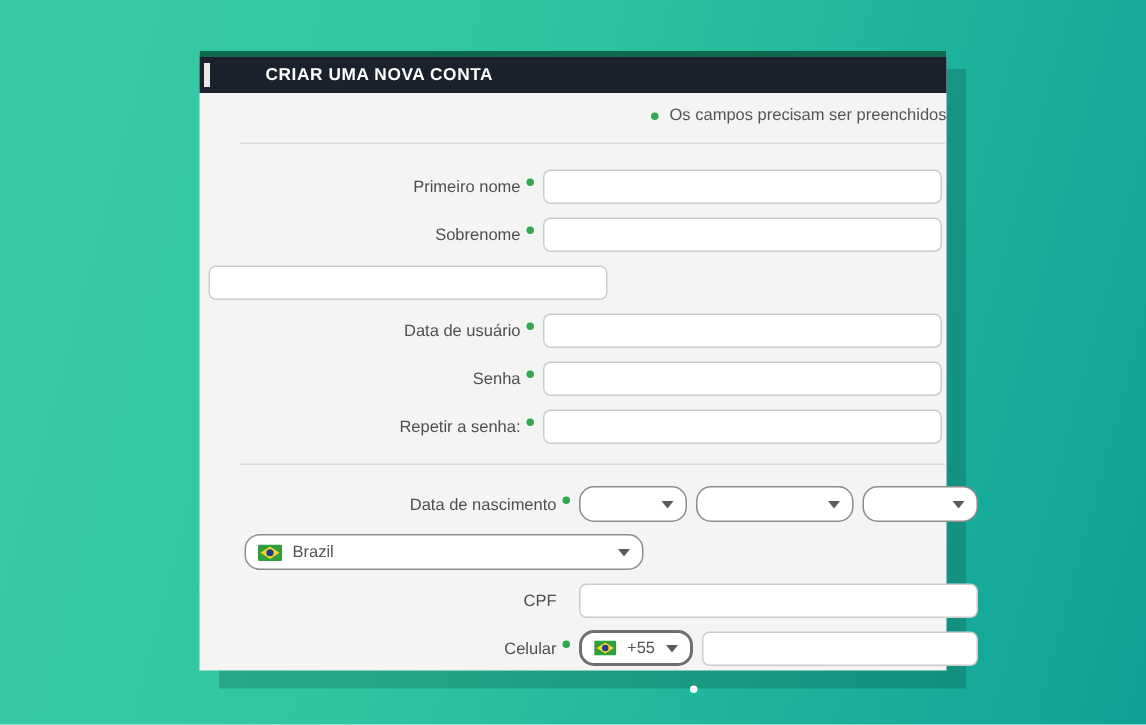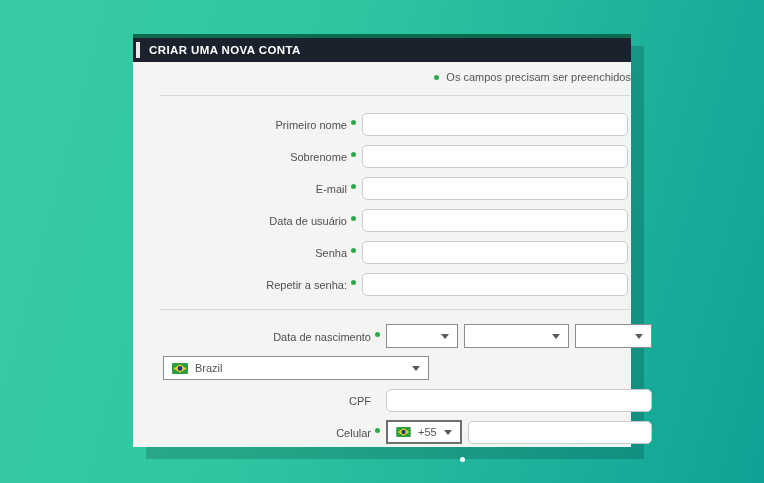--- a/index.html
+++ b/index.html
@@ -17,20 +17,21 @@
     border-top: 4px solid #0c6a4f;
     box-shadow: 13px 12px 0 rgba(0,0,0,0.16);
     background: #f4f5f3;
   }
 
   .card-header {
     height: 24px;
     background: #1c212e;
     display: flex;
     align-items: center;
+    gap: 28px;
   }
   .accent-bar {
     width: 4px; height: 16px;
     background: #e9e9e9;
     margin-left: 3px;
     flex: 0 0 auto;
   }
   .card-title {
     color: #ffffff;
     font-size: 11.5px;
@@ -117,21 +118,21 @@
     font-size: 11px;
     color: #555555;
     padding: 0 8px;
     outline: none;
   }
   .text-input.phone-input { width: 184px; }
 
   .select-box {
     height: 24px;
     border: 1.5px solid #8c8c8c;
-    border-radius: 0;
+    border-radius: 10px;
     background: #ffffff;
     display: flex;
     align-items: center;
     padding: 0 8px;
     cursor: default;
   }
   .select-box .spacer { flex: 1; }
   .caret {
     width: 0; height: 0;
     border-left: 4px solid transparent;
@@ -193,23 +194,20 @@
       <div class="form-row">
         <div class="label-cell">
           <span class="field-label">Sobrenome</span><span class="label-dot"></span>
         </div>
         <div class="field-cell">
           <input class="text-input" type="text" value="" style="">
         </div>
       </div>
 
       <div class="form-row">
-        <div class="label-cell">
-          <span class="field-label">E-mail</span><span class="label-dot"></span>
-        </div>
         <div class="field-cell">
           <input class="text-input" type="text" value="" style="">
         </div>
       </div>
 
       <div class="form-row">
         <div class="label-cell">
           <span class="field-label">Data de usuário</span><span class="label-dot"></span>
         </div>
         <div class="field-cell">

